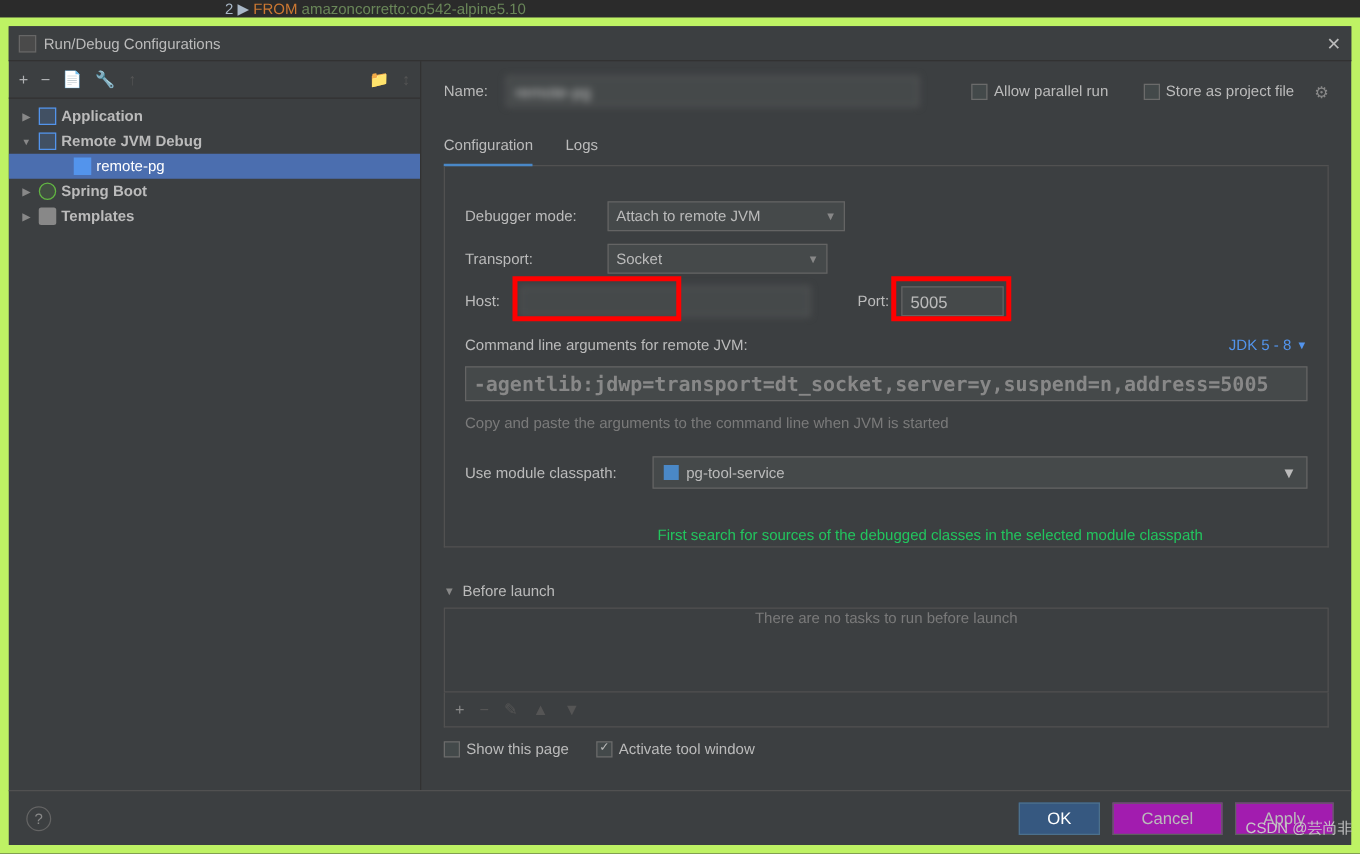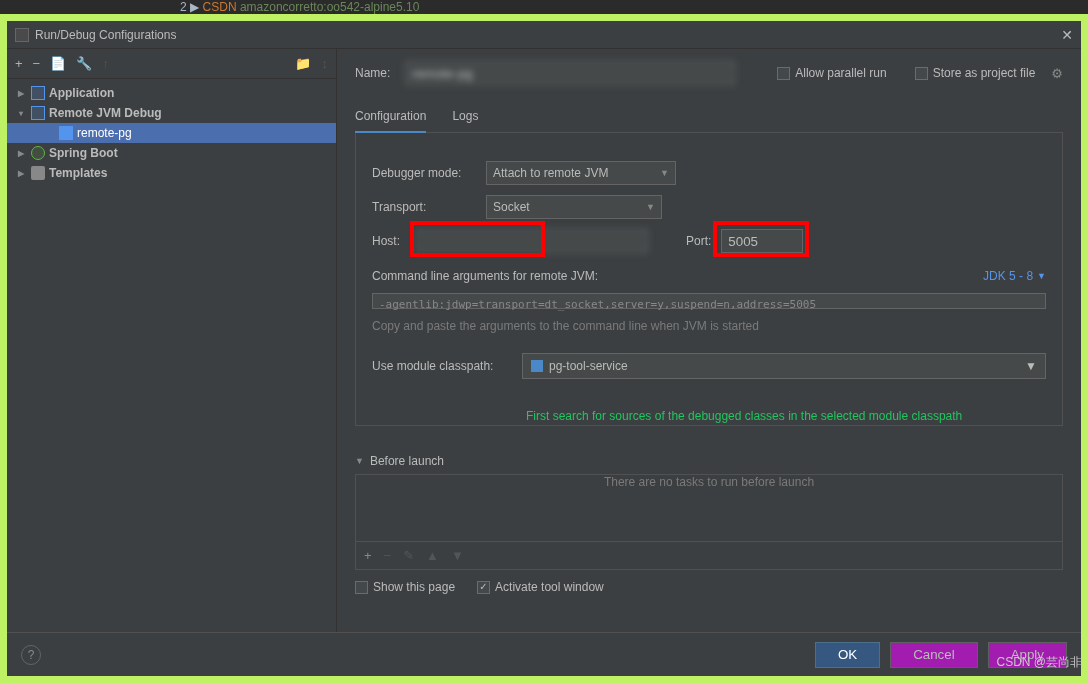--- a/index.html
+++ b/index.html
@@ -48,21 +48,21 @@
   .combo .caret { font-size:9px; color:#888; margin-left:8px;}
   input.txt { height: 24px; background: #45494a; border: 1px solid #646464; color: #bbbbbb; padding: 0 6px; }
   .hostport { display: flex; align-items: center; gap: 10px; }
   .hostport .flbl { width: 34px; }
   .hostport .host { width: 232px; position:relative; }
   .hostport .port { width: 82px; position:relative;}
   .redbox { position: absolute; border: 4px solid #ff0000; pointer-events:none; }
   .cmdlbl { color: #bbbbbb; display:flex; align-items:center; justify-content:space-between;}
   .jdk { color: #5394ec; cursor:pointer; display:flex; align-items:center; gap:4px;}
   .jdk .caret{ font-size:9px;}
-  .monoarea { background: #45494a; border: 1px solid #646464; color: #888; font-family: "Consolas", monospace; font-size: 11px; padding: 4px 6px; height: 16px; }
+  .monoarea { background: #45494a; border: 1px solid #646464; color: #888; font-family: "Consolas", monospace; font-size: 16px; padding: 4px 6px; height: 28px; font-weight: bold; }
   .hint { color: #7a7a7a; }
   .modrow { display:flex; align-items:center; gap:10px; margin-top:10px;}
   .modrow .flbl{ width:140px;}
   .modcombo { flex:1; height:26px; background:#45494a; border:1px solid #646464; color:#bbbbbb; display:flex; align-items:center; padding:0 8px; justify-content:space-between;}
   .modcombo .micon{ width:12px; height:12px; background:#4a88c7; margin-right:6px;}
   .modhint { color:#22c55e; margin-left:154px; margin-top:18px; line-height:1.5;}
   .section { margin-top:28px; }
   .sechead { display:flex; align-items:center; gap:6px; color:#bbbbbb; margin-bottom:6px;}
   .sechead .tri{ font-size:9px; color:#888;}
   .secbody { border:1px solid #515151; background:#3c3f41; height:68px; display:flex; align-items:flex-start; justify-content:center; color:#7a7a7a;}
@@ -76,21 +76,21 @@
   button.dlg { height:26px; padding:0 22px; background:#a21caf; border:1px solid #5e6060; color:#bbbbbb; cursor:pointer;}
   button.dlg.primary { background:#365880; border:1px solid #4c708c; color:#fff;}
   .watermark { position:absolute; right:6px; bottom:12px; color:#c7c7c7; font-size:12px; pointer-events:none; z-index:10; }
   .blur { filter: blur(3px); }
   .right-inner{ border:1px solid #515151; border-top:none; padding:14px 16px 0 16px; margin:0;}
 </style>
 </head>
 <body>
 
 <div class="bg-hint">
-  <span>2  ▶  </span><span class="kw">CSDN</span><span class="str"> amazoncorretto:oo542-alpine5.10</span>
+  <span>2  ▶  </span><span class="kw">FROM</span><span class="str"> amazoncorretto:oo542-alpine5.10</span>
 </div>
 
 <div class="dialog">
   <div class="titlebar">
     <div class="icon"></div>
     <div class="title">Run/Debug Configurations</div>
     <div class="close">✕</div>
   </div>
   <div class="body">
     <div class="left">

